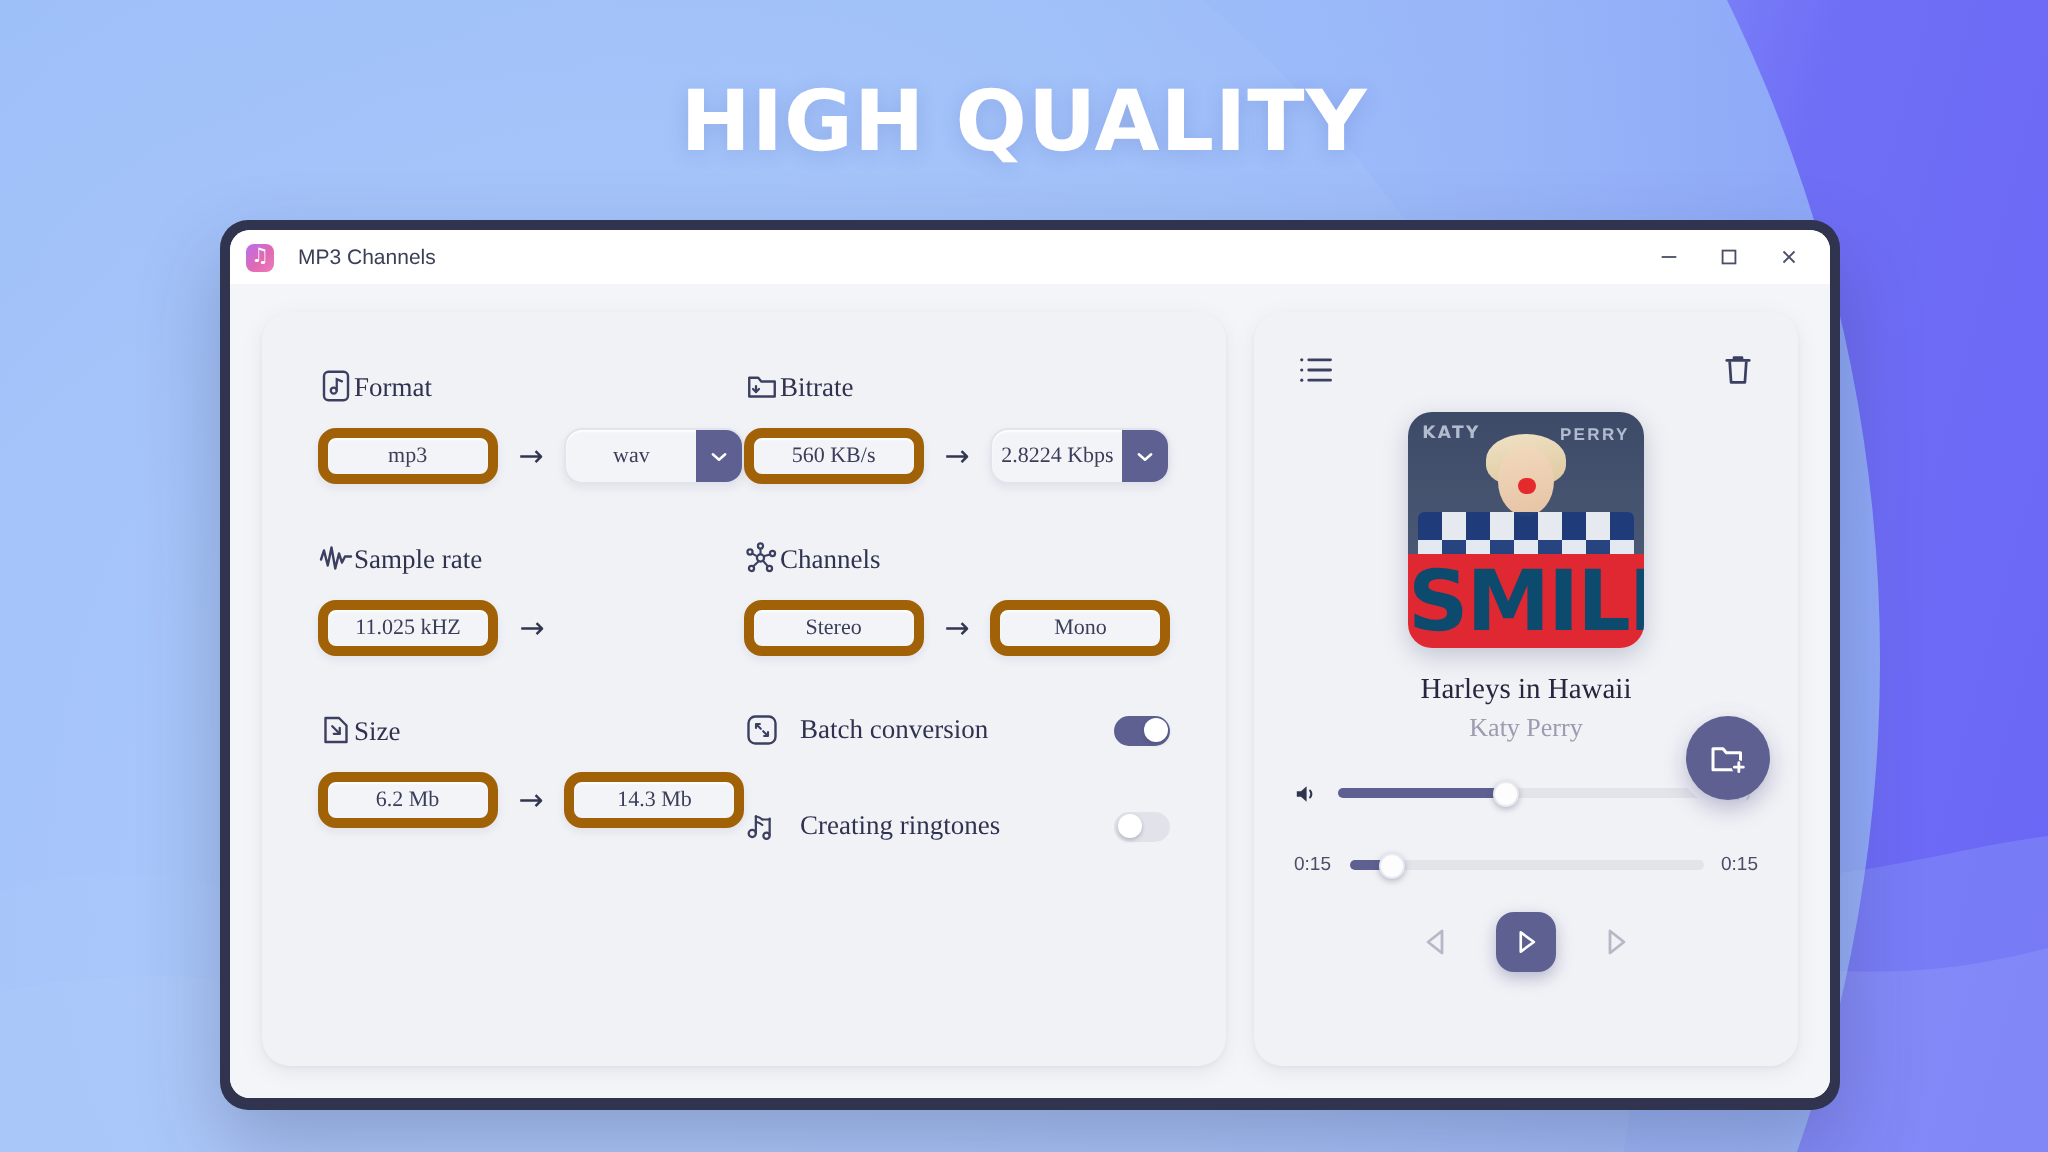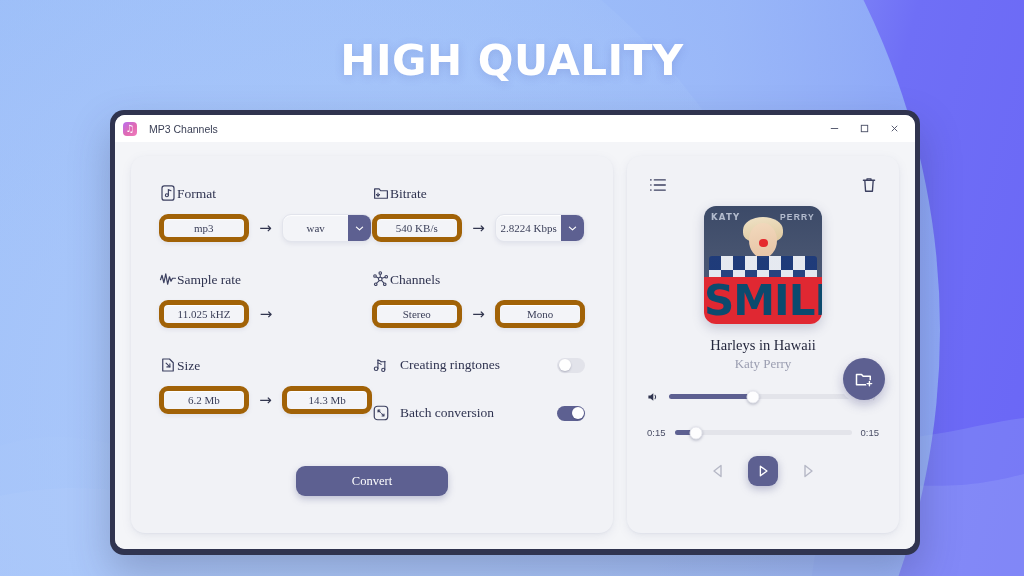--- a/index.html
+++ b/index.html
@@ -468,21 +468,21 @@
             <div class="opt-block">
               <div class="opt-head">
                 <svg class="ico" viewBox="0 0 24 24">
                   <path d="M3.5 6.5h6l2 2.5h9V19h-17z" fill="none" stroke="currentColor" stroke-width="1.6" stroke-linejoin="round"></path>
                   <path d="M8 12v4" fill="none" stroke="currentColor" stroke-width="1.5" stroke-linecap="round"></path>
                   <path d="M6 14l2 2 2-2" fill="none" stroke="currentColor" stroke-width="1.5" stroke-linecap="round" stroke-linejoin="round"></path>
                 </svg>
                 <span class="lbl">Bitrate</span>
               </div>
               <div class="pill-row">
-                <div class="pill">540 KB/s</div>
+                <div class="pill">560 KB/s</div>
                 <div class="arrow">→</div>
                 <div class="pill-sel">
                   <div class="val">2.8224 Kbps</div>
                   <div class="drop">
                     <svg viewBox="0 0 16 16" width="11" height="11">
                       <path d="M3.5 6l4.5 4 4.5-4" fill="none" stroke="currentColor" stroke-width="1.8" stroke-linecap="round" stroke-linejoin="round"></path>
                     </svg>
                   </div>
                 </div>
               </div>
@@ -503,50 +503,47 @@
               </div>
               <div class="pill-row">
                 <div class="pill">Stereo</div>
                 <div class="arrow">→</div>
                 <div class="pill">Mono</div>
               </div>
             </div>
 
             <div class="toggle-row">
               <svg class="ico" viewBox="0 0 24 24">
+                <rect x="3" y="3" width="18" height="18" rx="4.5" fill="none" stroke="currentColor" stroke-width="1.6"></rect>
+                <path d="M8 8l3.2 3.2M8 8v2.6M8 8h2.6" fill="none" stroke="currentColor" stroke-width="1.4" stroke-linecap="round"></path>
+                <path d="M16 16l-3.2-3.2M16 16v-2.6M16 16h-2.6" fill="none" stroke="currentColor" stroke-width="1.4" stroke-linecap="round"></path>
+              </svg>
+              <span class="lbl">Batch conversion</span>
+              <div class="toggle on">
+                <div class="knob"></div>
+              </div>
+            </div>
+
+            <div class="toggle-row">
+              <svg class="ico" viewBox="0 0 24 24">
                 <circle cx="5.5" cy="17" r="2.4" fill="none" stroke="currentColor" stroke-width="1.5"></circle>
                 <circle cx="15" cy="18.5" r="2.1" fill="none" stroke="currentColor" stroke-width="1.5"></circle>
                 <path d="M7.9 16.6V5.5" fill="none" stroke="currentColor" stroke-width="1.5" stroke-linecap="round"></path>
                 <path d="M17.1 18V7" fill="none" stroke="currentColor" stroke-width="1.5" stroke-linecap="round"></path>
                 <path d="M7.9 5.5c2.2.5 3.3 1.1 4.3 2.2M7.9 9.2c2.2.5 3.3 1 4.3 2.1" fill="none" stroke="currentColor" stroke-width="1.4" stroke-linecap="round"></path>
                 <path d="M12.2 7.7h4.9" fill="none" stroke="currentColor" stroke-width="1.4" stroke-linecap="round"></path>
               </svg>
               <span class="lbl">Creating ringtones</span>
               <div class="toggle off">
                 <div class="knob"></div>
               </div>
             </div>
-
-            <div class="toggle-row">
-              <svg class="ico" viewBox="0 0 24 24">
-                <rect x="3" y="3" width="18" height="18" rx="4.5" fill="none" stroke="currentColor" stroke-width="1.6"></rect>
-                <path d="M8 8l3.2 3.2M8 8v2.6M8 8h2.6" fill="none" stroke="currentColor" stroke-width="1.4" stroke-linecap="round"></path>
-                <path d="M16 16l-3.2-3.2M16 16v-2.6M16 16h-2.6" fill="none" stroke="currentColor" stroke-width="1.4" stroke-linecap="round"></path>
-              </svg>
-              <span class="lbl">Batch conversion</span>
-              <div class="toggle on">
-                <div class="knob"></div>
-              </div>
-            </div>
           </div>
         </div>
 
-        <div id="convert-wrap">
-          <button id="convert-btn">Convert</button>
-        </div>
       </div>
 
       <div id="right-card" class="card">
 
         <div id="right-top">
           <svg id="list-icon" class="ico" viewBox="0 0 24 22">
             <circle cx="2.2" cy="4" r="1.1" fill="currentColor"></circle>
             <circle cx="2.2" cy="11" r="1.1" fill="currentColor"></circle>
             <circle cx="2.2" cy="18" r="1.1" fill="currentColor"></circle>
             <path d="M7 4h15M7 11h15M7 18h15" fill="none" stroke="currentColor" stroke-width="1.9" stroke-linecap="round"></path>

